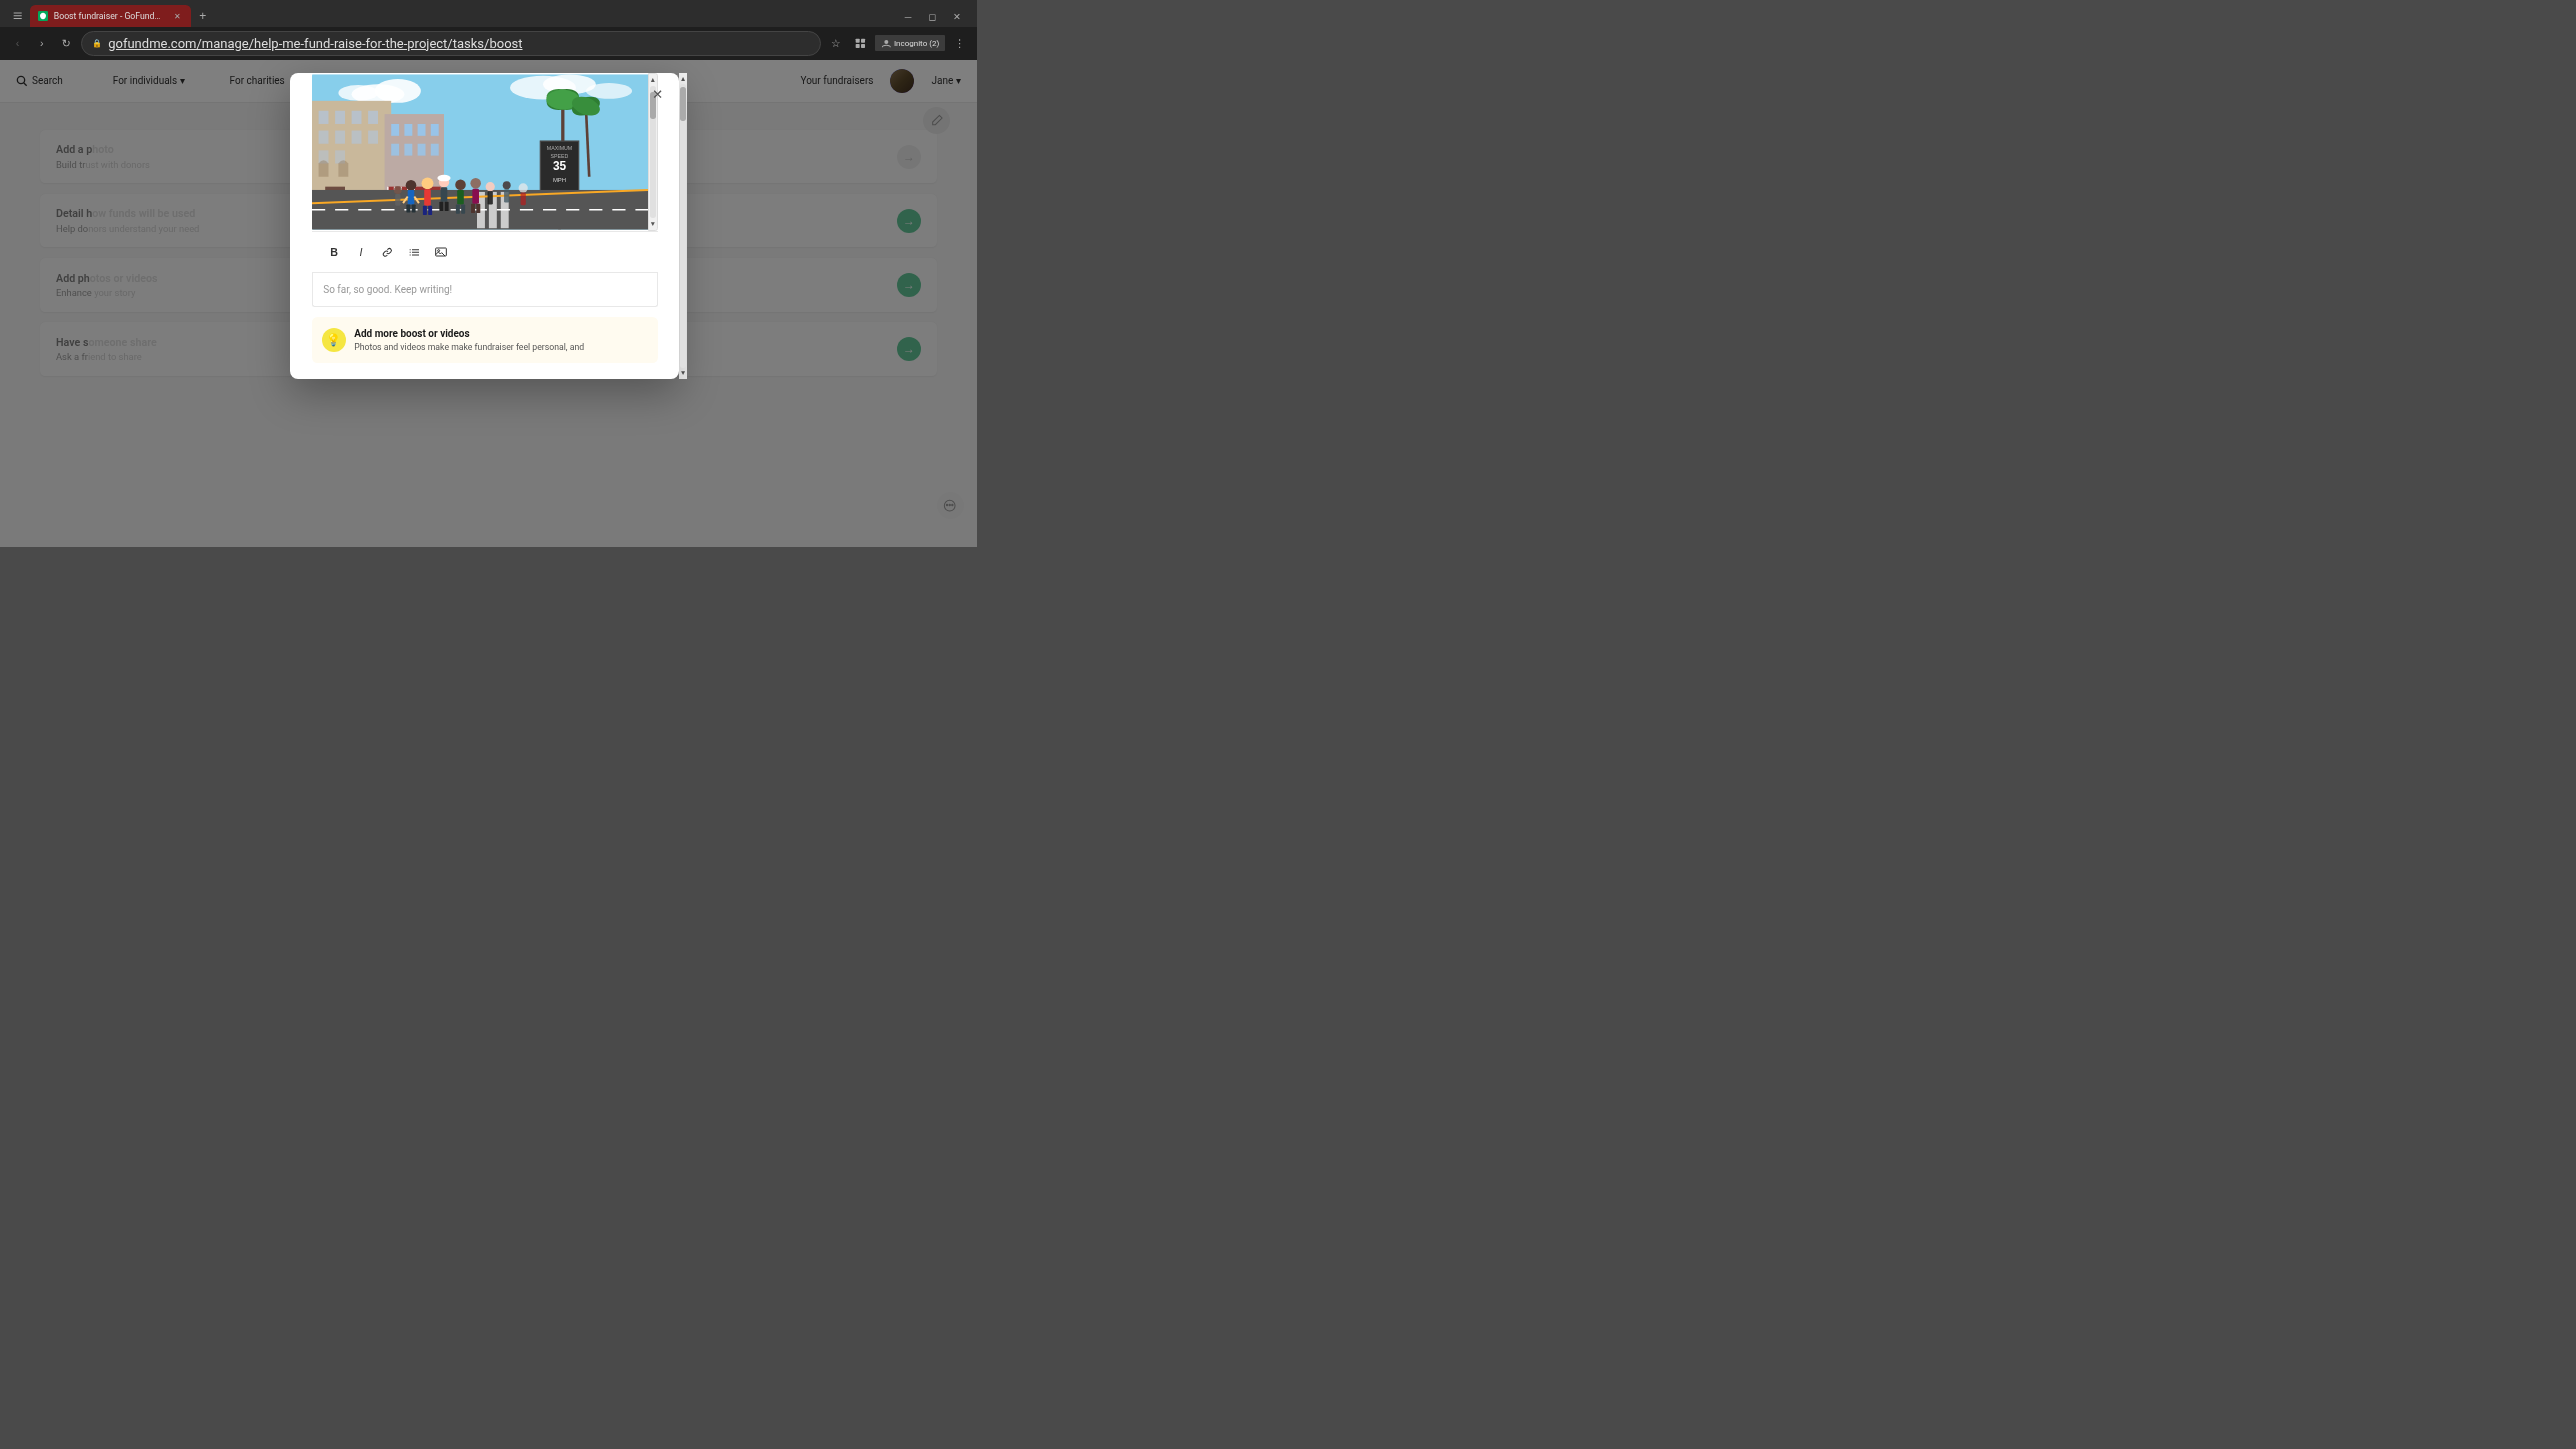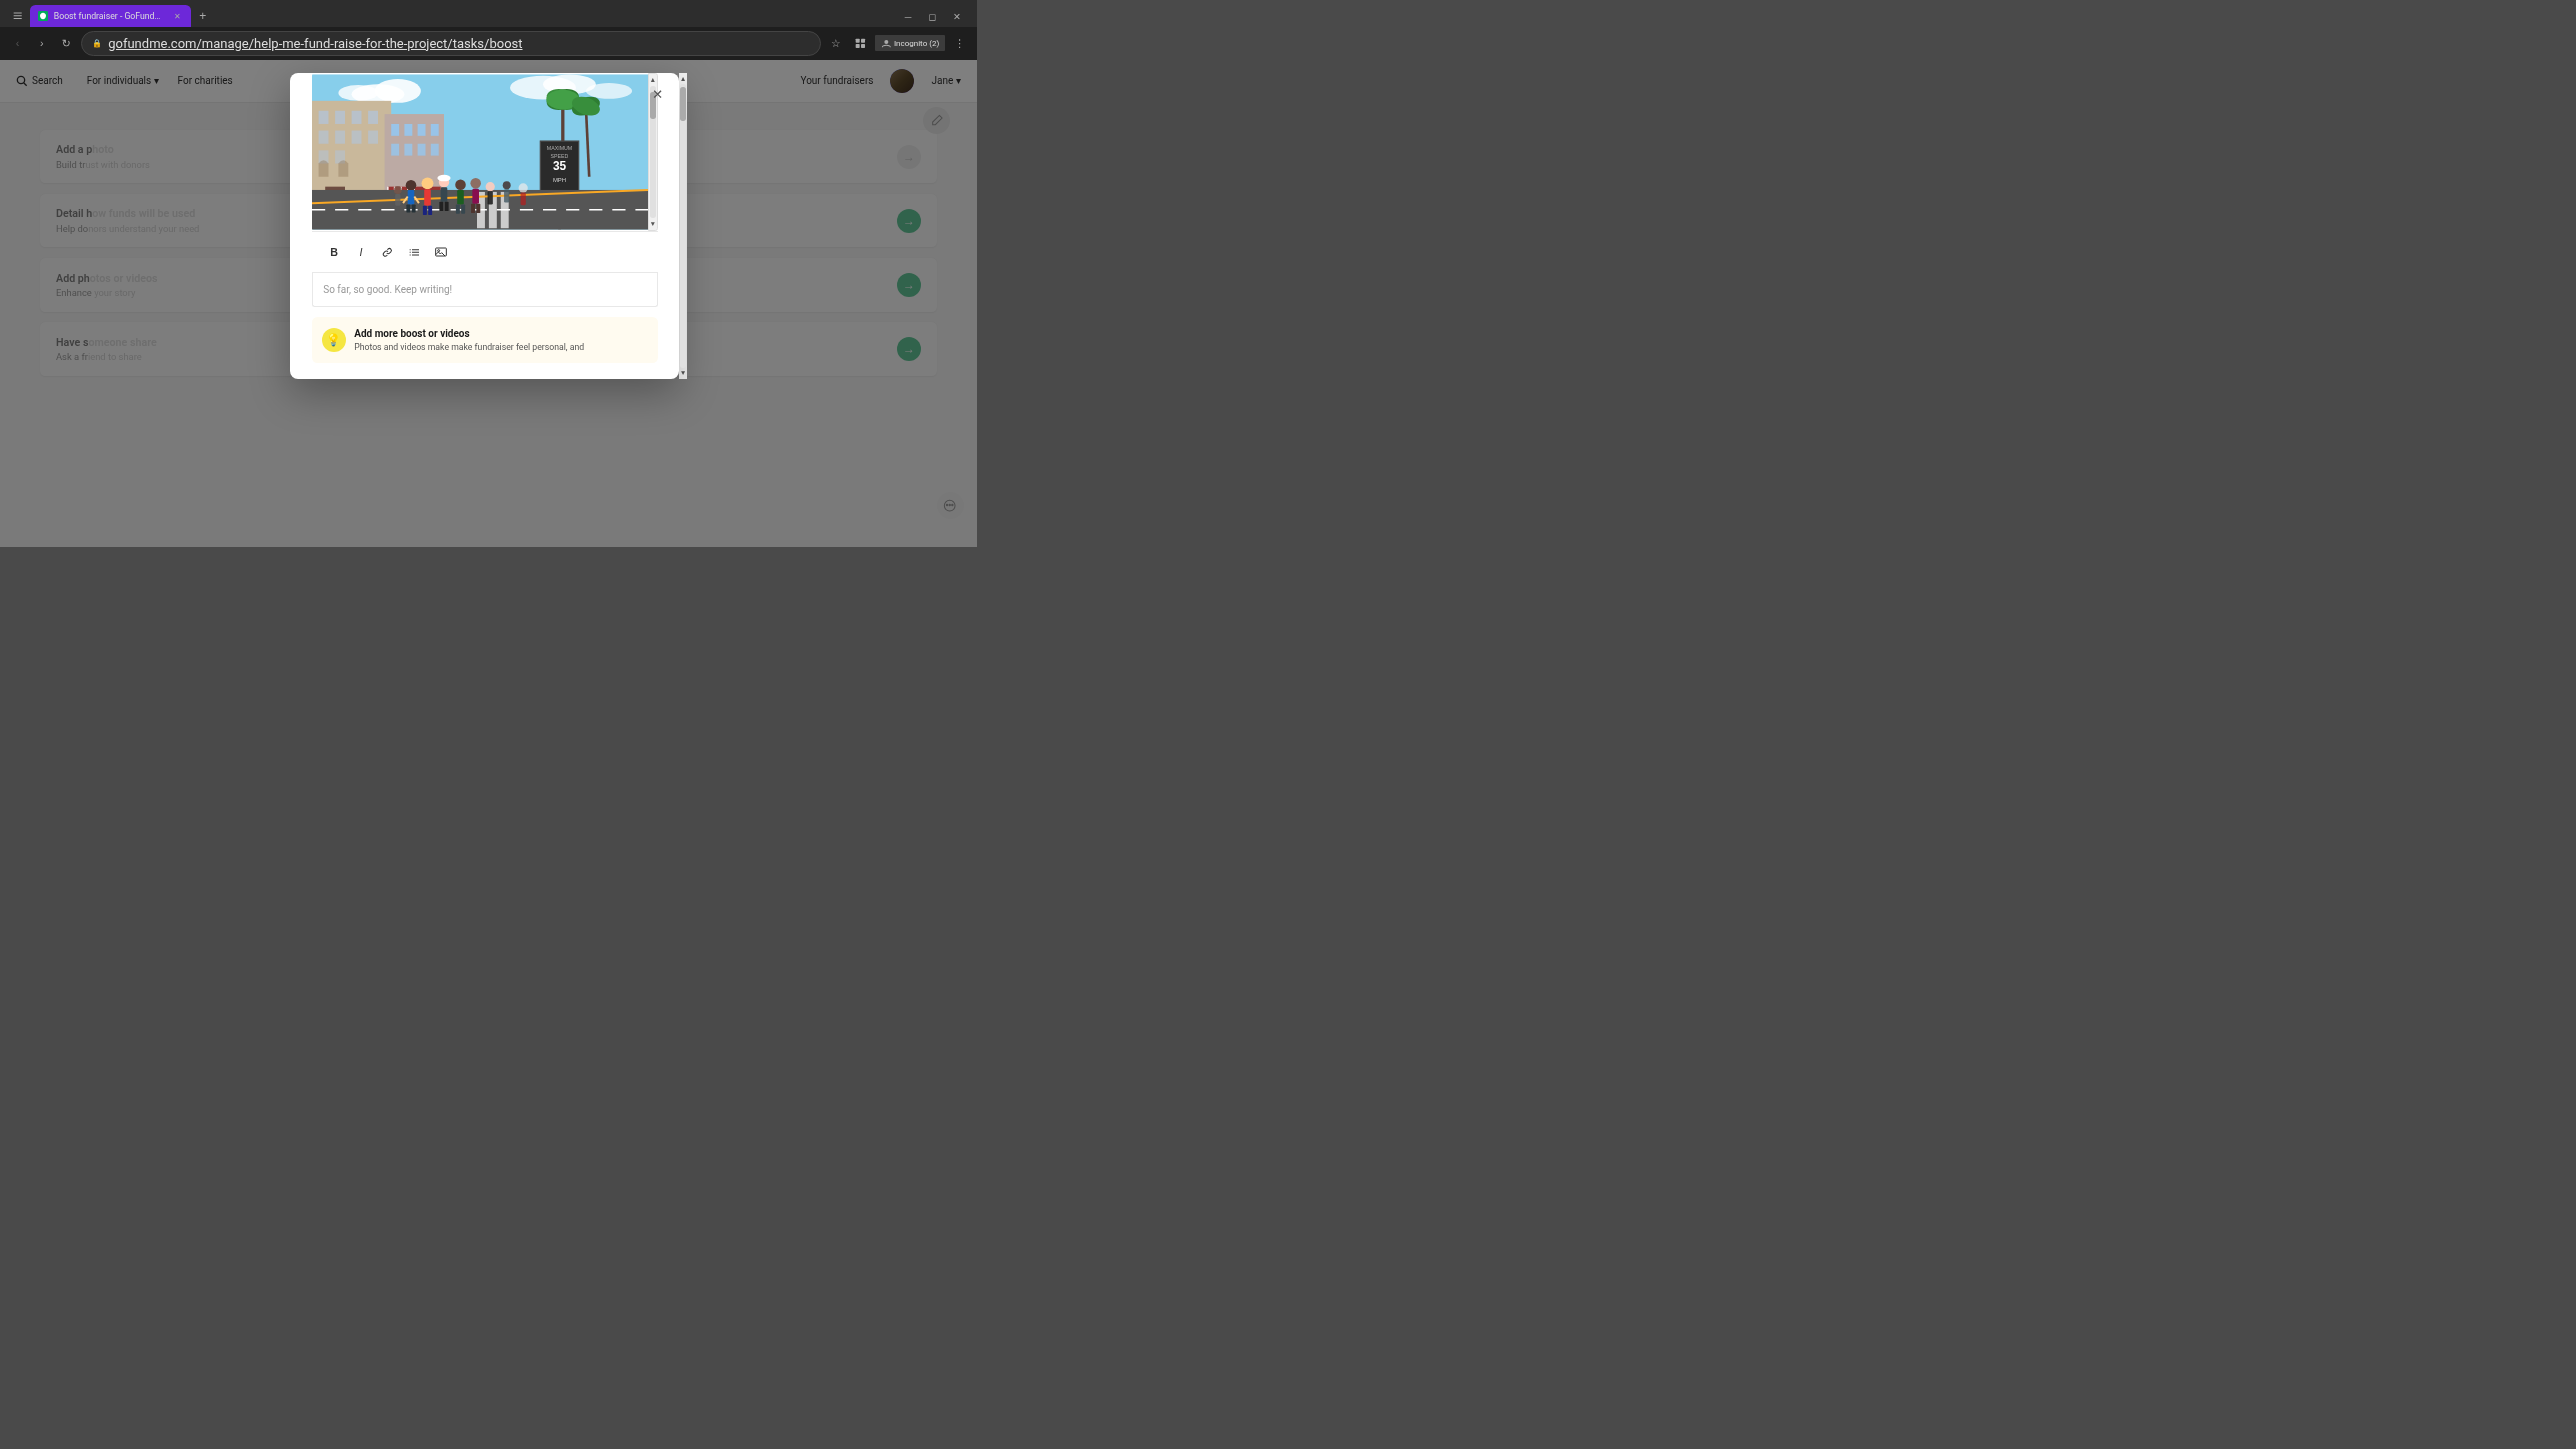--- a/index.html
+++ b/index.html
@@ -49,21 +49,21 @@
       gap: 5.4px;
       background: #3c3c3c;
       border-radius: 5.4px 5.4px 0 0;
       padding: 5.4px 8px;
       min-width: 134px;
       max-width: 161px;
       cursor: pointer;
     }
 
     .tab.active {
-      background: #6d28d9;
+      background: #7f1d1d;
     }
 
     .tab-favicon {
       width: 10.7px;
       height: 10.7px;
       background: #02a95c;
       border-radius: 1.3px;
       display: flex;
       align-items: center;
       justify-content: center;
@@ -242,20 +242,21 @@
 
     .nav-item {
       display: flex;
       align-items: center;
       gap: 2.7px;
       padding: 5.4px 8px;
       font-size: 10px;
       color: #333;
       cursor: pointer;
       border-radius: 2.7px;
+      margin-left: 26px;
     }
 
     .site-logo {
       position: absolute;
       left: 50%;
       transform: translateX(-50%);
       display: flex;
       flex-direction: column;
       align-items: center;
     }

